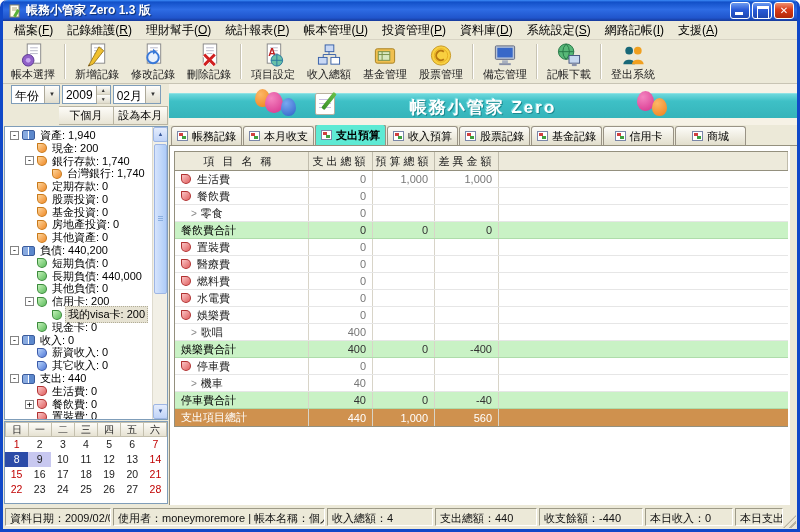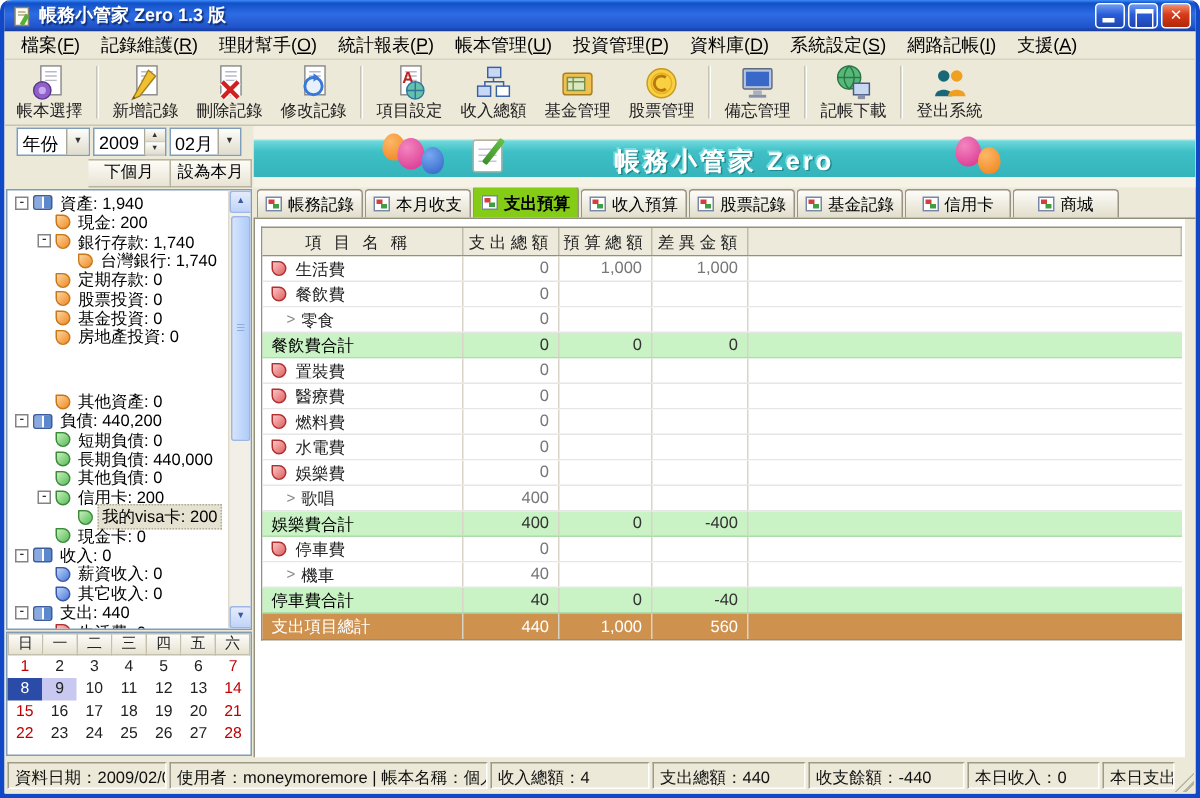--- a/index.html
+++ b/index.html
@@ -104,21 +104,21 @@
   .bl-blue { background:radial-gradient(circle at 35% 30%,#78A8F0,#2E62C8); }
   .notepad { position:absolute; width:20px; height:22px; background:#fff; border:1px solid #B8B0A0; border-radius:2px; }
   .notepad i { position:absolute; left:3px; right:3px; height:1px; background:#C8C0E0; }
   .notepad .pencil { position:absolute; width:4px; height:20px; left:11px; top:-3px; background:linear-gradient(180deg,#68C048,#3A9028);
     transform:rotate(38deg); border-radius:1px; }
   
   .tabs { height:21px; flex:0 0 21px; display:flex; align-items:flex-end; padding:0 0 0 2px; border-bottom:1px solid #94907E; }
   .tab { height:19px; width:71px; display:flex; align-items:center; justify-content:center; gap:4px;
     border:1px solid #999385; border-bottom:none; border-radius:3px 3px 0 0; margin-right:1px;
     background:linear-gradient(180deg,#FDFCF8,#E2DECC); cursor:pointer; }
-  .tab.active { background:#84cc16; height:21px; font-weight:bold; }
+  .tab.active { background:#5eead4; height:21px; font-weight:bold; }
   .tab .tab-ico { width:11px; height:10px; border:1px solid #7A86A8; background:#fff; position:relative; flex:0 0 11px; }
   .tab .tab-ico::before { content:""; position:absolute; left:1px; top:1px; width:4px; height:3px; background:#D04040; }
   .tab .tab-ico::after { content:""; position:absolute; right:1px; bottom:1px; width:4px; height:3px; background:#40A040; }
   .tab .tab-label { font-size:11px; white-space:nowrap; }
   
   .table-area { flex:1; background:#fff; border-left:1px solid #94907E; margin-right:7px; padding:5px 2px 0 4px; overflow:hidden; }
   .btable { border:1px solid #94907E; border-right:none; }
   .brow { display:flex; height:17px; align-items:stretch; border-bottom:1px solid #E6E6E6; background:#fff; }
   .brow.header { height:19px; background:#EDEADB; border-bottom:1px solid #94907E; }
   .brow.subtotal { background:#C9F2C5; border-bottom:1px solid #AEDCAA; }
@@ -200,35 +200,35 @@
           <polygon points="4,24 6,23.4 4.8,22" fill="#604020"></polygon>
         </svg>
         <span class="tlabel">新增記錄</span>
       </div>
       <div class="tbtn">
         <svg viewBox="0 0 26 26">
           <rect x="7" y="1" width="14" height="20" fill="#fff" stroke="#8A8A8A"></rect>
           <line x1="10" y1="5" x2="18" y2="5" stroke="#B8B8C8"></line>
           <line x1="10" y1="8" x2="18" y2="8" stroke="#B8B8C8"></line>
           <line x1="10" y1="11" x2="18" y2="11" stroke="#B8B8C8"></line>
-          <path d="M8 12 L19 23 M19 12 L8 23" stroke="#fff" stroke-width="5"></path>
-          <path d="M8 12 L19 23 M19 12 L8 23" stroke="#D02020" stroke-width="3"></path>
-        </svg>
-        <span class="tlabel">刪除記錄</span>
+          <circle cx="13" cy="15" r="6" fill="#E8F0FC" stroke="#3878D8" stroke-width="2"></circle>
+          <polygon points="13,6 17,9 13,12" fill="#3878D8"></polygon>
+        </svg>
+        <span class="tlabel">修改記錄</span>
       </div>
       <div class="tbtn">
         <svg viewBox="0 0 26 26">
           <rect x="7" y="1" width="14" height="20" fill="#fff" stroke="#8A8A8A"></rect>
           <line x1="10" y1="5" x2="18" y2="5" stroke="#B8B8C8"></line>
           <line x1="10" y1="8" x2="18" y2="8" stroke="#B8B8C8"></line>
           <line x1="10" y1="11" x2="18" y2="11" stroke="#B8B8C8"></line>
-          <circle cx="13" cy="15" r="6" fill="#E8F0FC" stroke="#3878D8" stroke-width="2"></circle>
-          <polygon points="13,6 17,9 13,12" fill="#3878D8"></polygon>
-        </svg>
-        <span class="tlabel">修改記錄</span>
+          <path d="M8 12 L19 23 M19 12 L8 23" stroke="#fff" stroke-width="5"></path>
+          <path d="M8 12 L19 23 M19 12 L8 23" stroke="#D02020" stroke-width="3"></path>
+        </svg>
+        <span class="tlabel">刪除記錄</span>
       </div>
       <div class="tsep"></div>
       <div class="tbtn">
         <svg viewBox="0 0 26 26">
           <rect x="7" y="1" width="14" height="20" fill="#fff" stroke="#8A8A8A"></rect>
           <line x1="10" y1="5" x2="18" y2="5" stroke="#B8B8C8"></line>
           <line x1="10" y1="8" x2="18" y2="8" stroke="#B8B8C8"></line>
           <line x1="10" y1="11" x2="18" y2="11" stroke="#B8B8C8"></line>
           <text x="8" y="13" font-size="11" font-weight="bold" fill="#C02020">A</text>
           <circle cx="17" cy="18" r="6" fill="#68C0A8" stroke="#2878A0"></circle>
@@ -353,21 +353,21 @@
           <div class="tree-row" style="padding-left: 18px;">
             <span class="exp-spacer"></span>
             <span class="fan fan-orange"></span>
             <span class="tr-text">基金投資: 0</span>
           </div>
           <div class="tree-row" style="padding-left: 18px;">
             <span class="exp-spacer"></span>
             <span class="fan fan-orange"></span>
             <span class="tr-text">房地產投資: 0</span>
           </div>
-          <div class="tree-row" style="padding-left: 18px; margin-top: 30px;">
+          <div class="tree-row" style="padding-left: 18px;">
             <span class="exp-spacer"></span>
             <span class="fan fan-orange"></span>
             <span class="tr-text">其他資產: 0</span>
           </div>
           <div class="tree-row" style="padding-left: 3px;">
             <span class="expander">-</span>
             <span class="book"></span>
             <span class="tr-text">負債: 440,200</span>
           </div>
           <div class="tree-row" style="padding-left: 18px;">

